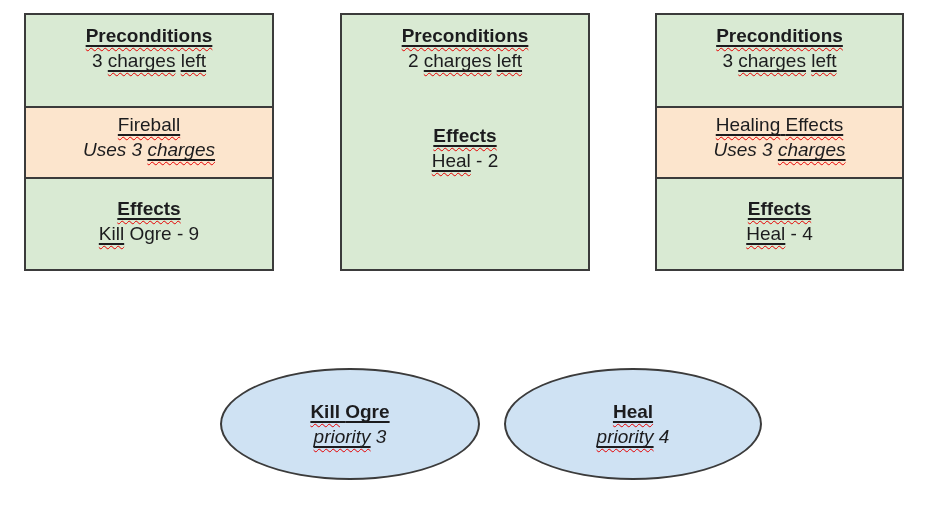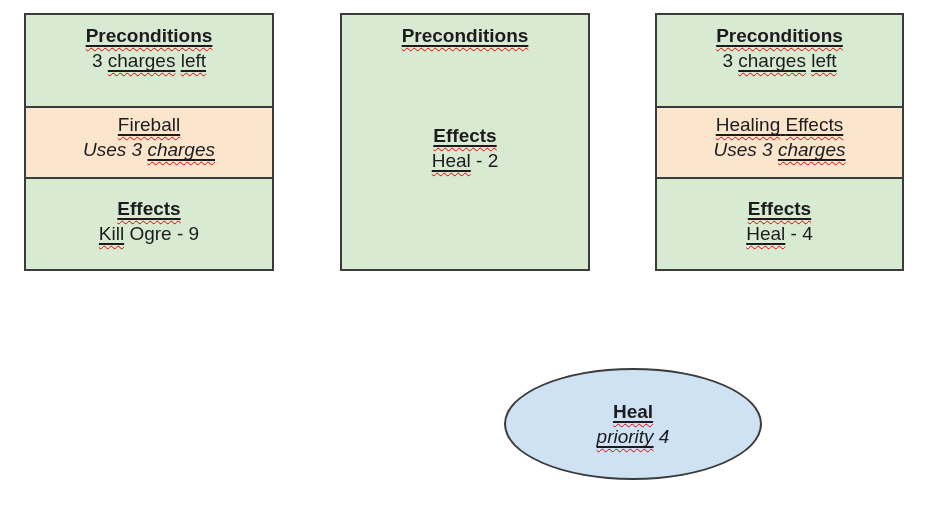--- a/index.html
+++ b/index.html
@@ -67,20 +67,21 @@
     </div>
     <div class="sec eff">
       <div class="line bold"><span class="sq"><span class="u">Effects</span></span></div>
       <div class="line"><span class="sq"><span class="u">Kill</span></span><span> Ogre - 9</span></div>
     </div>
   </div>
 
   <div class="card c2">
     <div class="sec pre">
       <div class="line bold"><span class="sq"><span class="u">Preconditions</span></span></div>
+      <div class="line"><span>2 </span><span class="sq"><span class="u">charges</span></span><span> </span><span class="sq"><span class="u">left</span></span></div>
     </div>
     <div class="sec eff">
       <div class="line bold"><span class="sq"><span class="u">Effects</span></span></div>
       <div class="line"><span class="sq"><span class="u">Heal</span></span><span> - 2</span></div>
     </div>
   </div>
 
   <div class="card c3">
     <div class="sec pre">
       <div class="line bold"><span class="sq"><span class="u">Preconditions</span></span></div>
@@ -89,19 +90,23 @@
     <div class="sec act">
       <div class="line"><span class="sq"><span class="u">Healing</span></span><span class="u"> </span><span class="sq"><span class="u">Effects</span></span></div>
       <div class="line italic"><span>Uses 3 </span><span class="sq"><span class="u">charges</span></span></div>
     </div>
     <div class="sec eff">
       <div class="line bold"><span class="sq"><span class="u">Effects</span></span></div>
       <div class="line"><span class="sq"><span class="u">Heal</span></span><span> - 4</span></div>
     </div>
   </div>
 
+  <div class="goal g1">
+    <div class="line bold"><span class="sq"><span class="u">Kill</span></span><span class="u"> </span><span class="u">Ogre</span></div>
+    <div class="line italic"><span class="sq"><span class="u">priority</span></span><span> 3</span></div>
+  </div>
 
   <div class="goal g2">
     <div class="line bold"><span class="sq"><span class="u">Heal</span></span></div>
     <div class="line italic"><span class="sq"><span class="u">priority</span></span><span> 4</span></div>
   </div>
 
 </div>
 
 </body></html>

